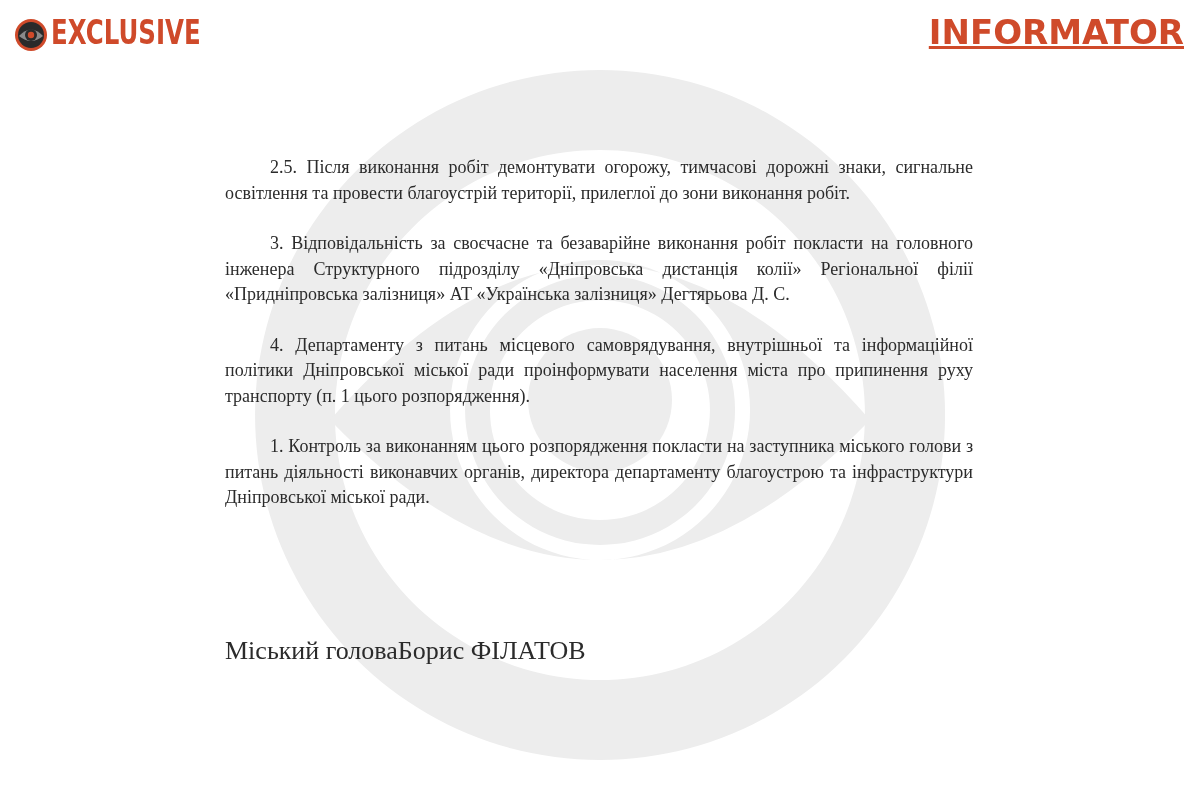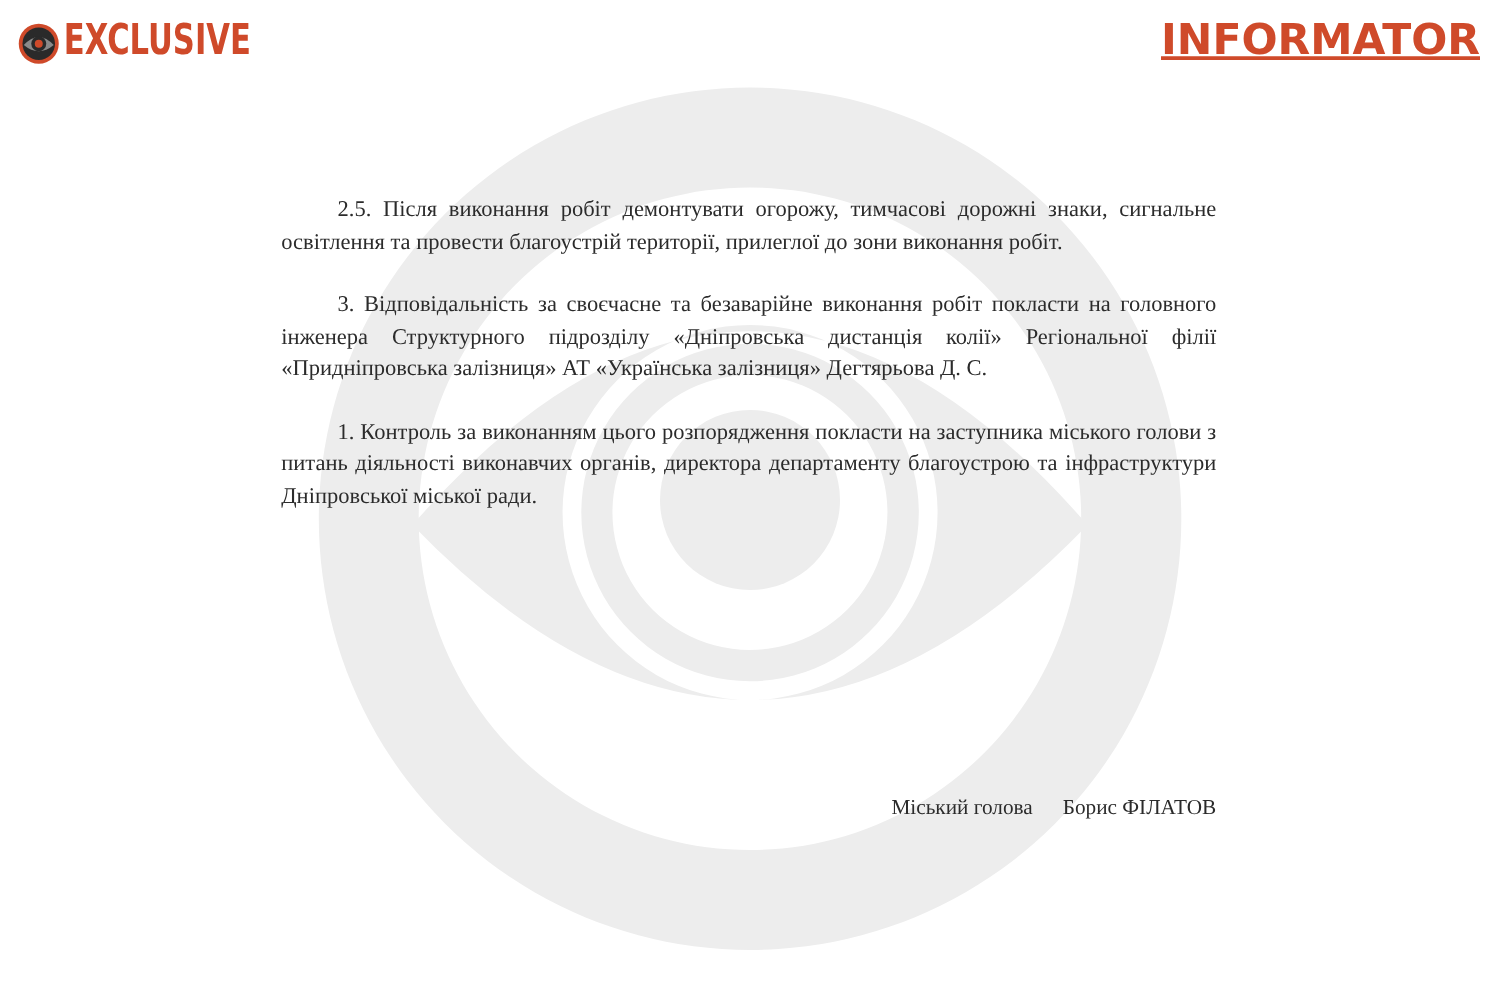--- a/index.html
+++ b/index.html
@@ -5,21 +5,21 @@
     html, body { margin: 0; padding: 0; }
     body { width: 1200px; height: 800px; background: #ffffff; position: relative; overflow: hidden; font-family: "Liberation Serif", serif; }
     .watermark { position: absolute; left: 0; top: 0; width: 1200px; height: 800px; z-index: 0; }
     .brand-left { position: absolute; left: 14px; top: 12px; display: flex; align-items: flex-end; z-index: 2; }
     .brand-left .eye { width: 34px; height: 34px; margin-right: 3px; }
     .brand-text { font-family: "DejaVu Sans", sans-serif; font-weight: bold; color: #cf4a2a; font-size: 34px; letter-spacing: 0px; transform: scaleX(0.72); transform-origin: left center; line-height: 40px; }
     .brand-right { position: absolute; right: 16px; top: 12px; z-index: 2; }
     .brand-right .brand-text { transform-origin: right center; text-decoration: underline; }
     .doc { position: absolute; left: 225px; top: 155px; width: 748px; z-index: 1; color: #2b2b2b; font-size: 18px; line-height: 25.5px; }
     .para { margin: 0 0 25px 0; text-align: justify; text-indent: 45px; }
-    .sign { position: absolute; left: 225px; top: 636px; width: 748px; display: flex; justify-content: flex-end; z-index: 1; color: #2b2b2b; font-size: 17px; gap: 24px; }
+    .sign { position: absolute; left: 225px; top: 636px; width: 748px; display: flex; justify-content: flex-start; z-index: 1; color: #2b2b2b; font-size: 26px; }
   </style>
 </head>
 <body>
 
 <svg class="watermark" viewBox="0 0 1200 800" xmlns="http://www.w3.org/2000/svg">
   <g fill="#ededed">
 
     <path fill-rule="evenodd" d="M600,70 a345,345 0 1,0 0.1,0 Z M600,150 a265,265 0 1,1 -0.1,0 Z"></path>
 
     <path fill-rule="evenodd" d="M330,420 Q600,110 870,420 Q600,700 330,420 Z M600,260 a150,150 0 1,0 0.1,0 Z"></path>
@@ -41,19 +41,20 @@
   <span class="brand-text">EXCLUSIVE</span>
 </div>
 
 <div class="brand-right">
   <span class="brand-text">INFORMATOR</span>
 </div>
 
 <div class="doc">
   <p class="para">2.5. Після виконання робіт демонтувати огорожу, тимчасові дорожні знаки, сигнальне освітлення та провести благоустрій території, прилеглої до зони виконання робіт.</p>
   <p class="para">3. Відповідальність за своєчасне та безаварійне виконання робіт покласти на головного інженера Структурного підрозділу «Дніпровська дистанція колії» Регіональної філії «Придніпровська залізниця» АТ «Українська залізниця» Дегтярьова Д. С.</p>
+  <p class="para">4. Департаменту з питань місцевого самоврядування, внутрішньої та інформаційної політики Дніпровської міської ради проінформувати населення міста про припинення руху транспорту (п. 1 цього розпорядження).</p>
   <p class="para">1. Контроль за виконанням цього розпорядження покласти на заступника міського голови з питань діяльності виконавчих органів, директора департаменту благоустрою та інфраструктури Дніпровської міської ради.</p>
 </div>
 
 <div class="sign">
   <span>Міський голова</span>
   <span>Борис ФІЛАТОВ</span>
 </div>
 
 </body></html>

